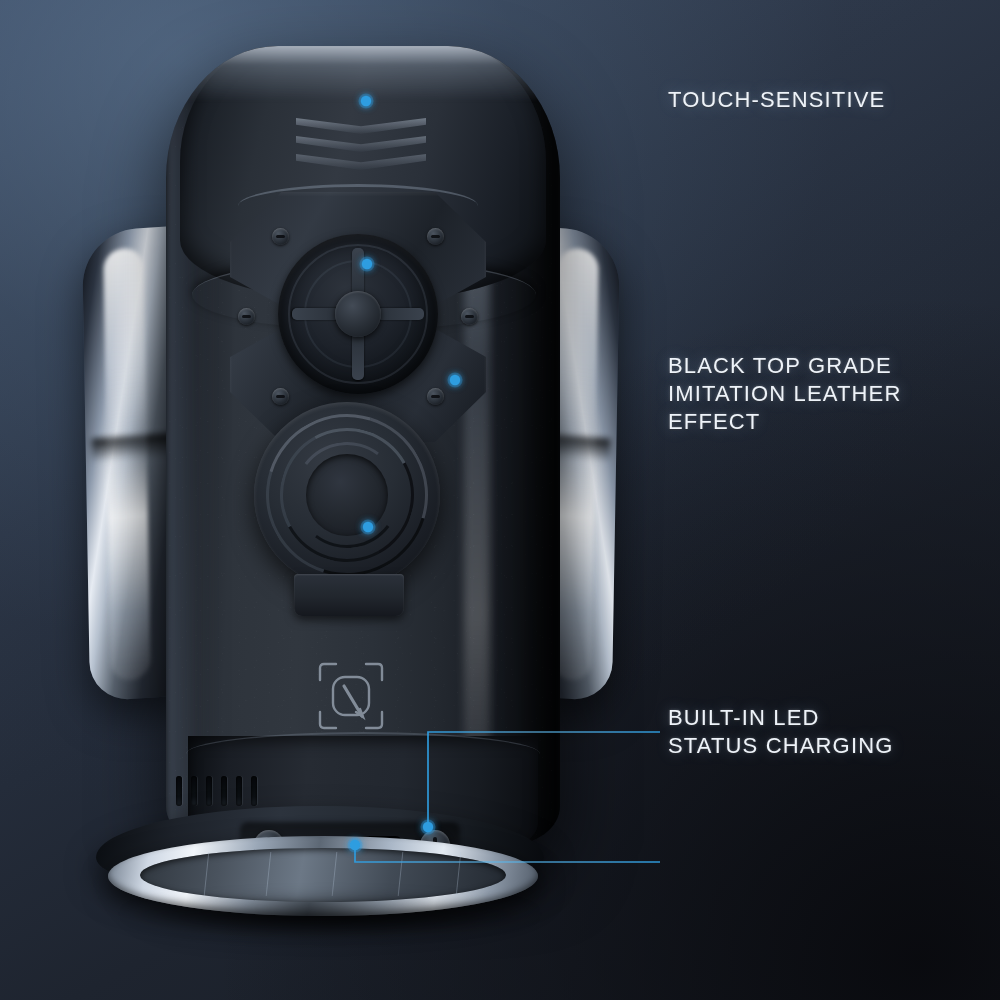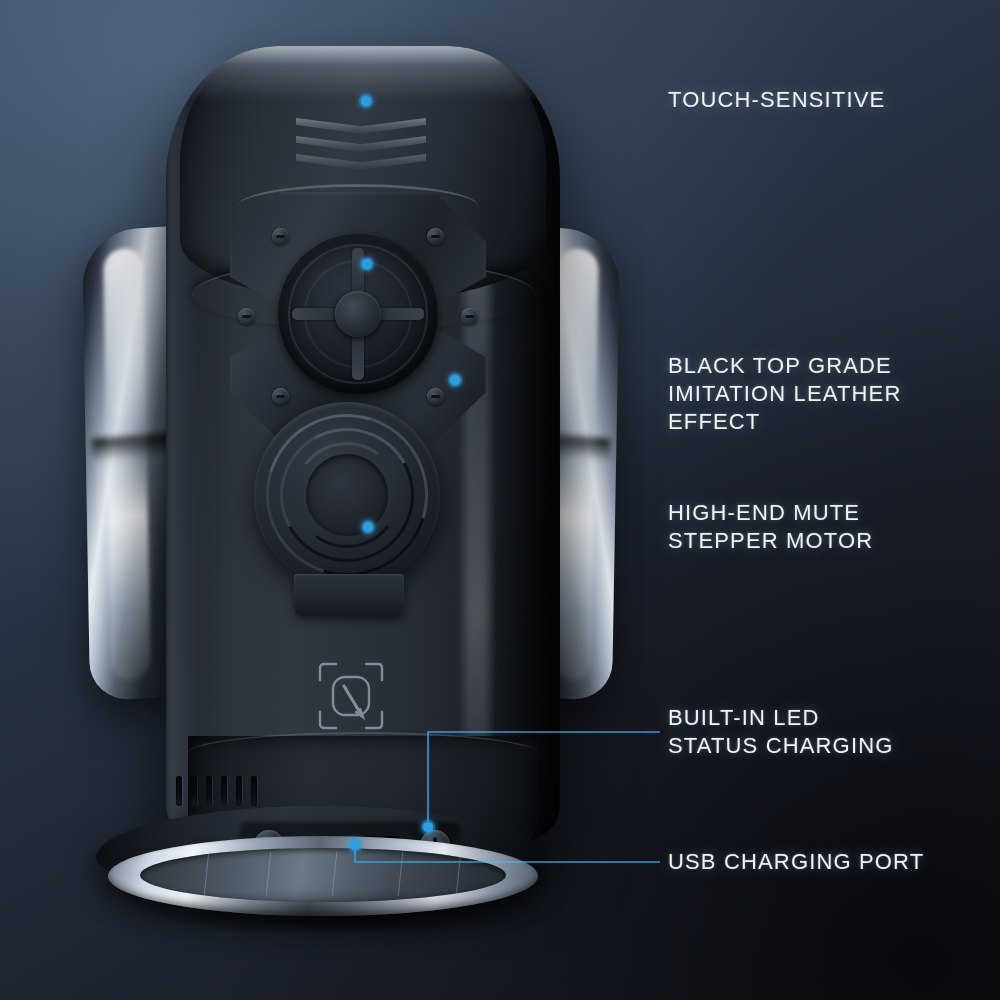--- a/index.html
+++ b/index.html
@@ -464,20 +464,17 @@
         <circle cx="428" cy="827" r="5.2" fill="#2e9de0"></circle>
         <circle cx="355" cy="845" r="7.5" fill="#2e9de0" opacity="0.30"></circle>
         <circle cx="355" cy="845" r="5.2" fill="#2e9de0"></circle>
       </g>
   </svg>
 
   <div class="labels" id="label-group">
       <div class="label" style="left: 668px; top: 86px;">TOUCH-SENSITIVE</div>
       <div class="label" style="left: 668px; top: 352px;">BLACK TOP GRADE
 IMITATION LEATHER EFFECT</div>
-      <div class="label" style="left: 668px; top: 499px;">HIGH-END MUTE
-STEPPER MOTOR</div>
       <div class="label" style="left: 668px; top: 704px;">BUILT-IN LED
 STATUS CHARGING</div>
-      <div class="label" style="left: 668px; top: 848px;">USB CHARGING PORT</div>
     </div>
 
 </div>
 
 </body></html>

